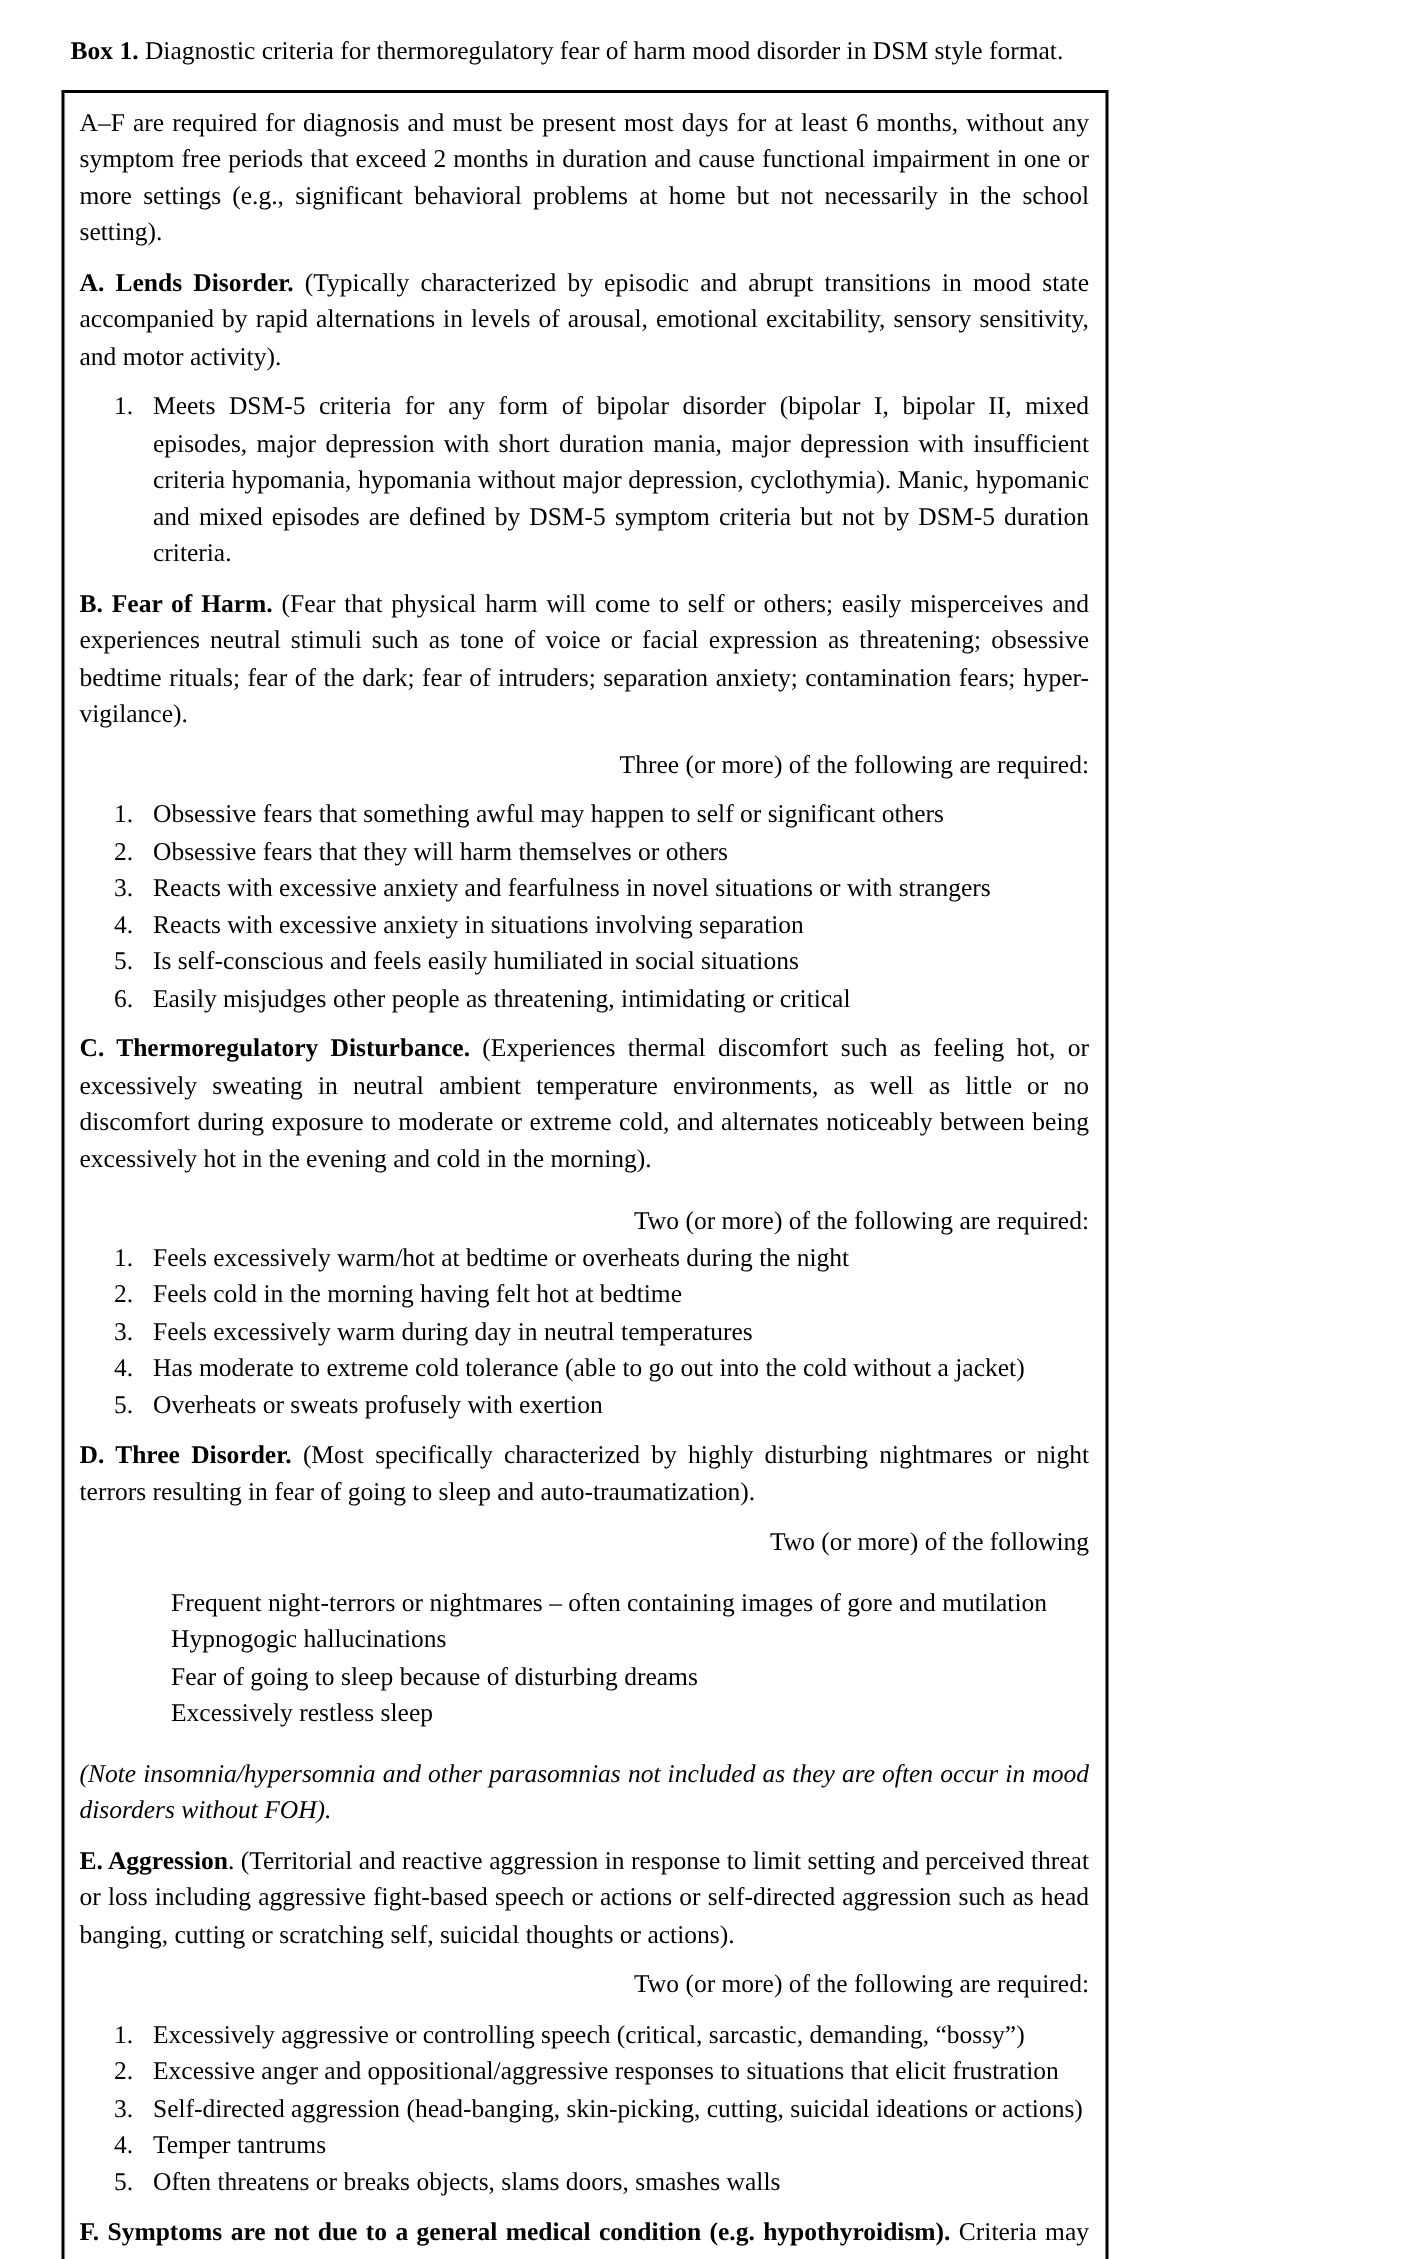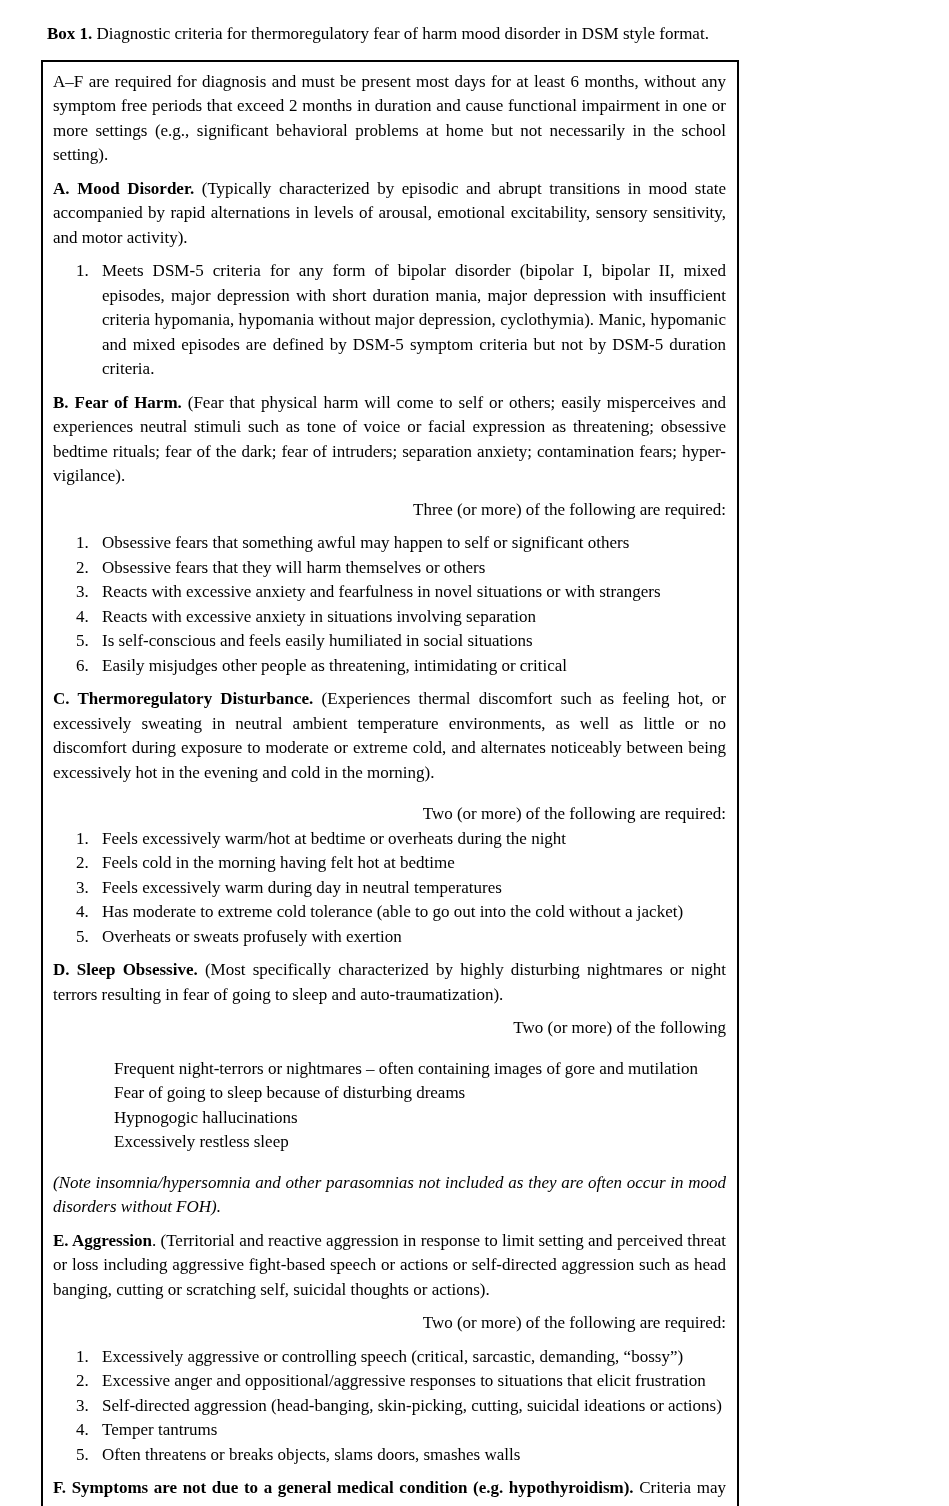--- a/index.html
+++ b/index.html
@@ -80,21 +80,21 @@
 <body>
 
 <div class="page">
 
   <p class="caption"><b>Box 1.</b><span> Diagnostic criteria for thermoregulatory fear of harm mood disorder in DSM style format.</span></p>
 
   <div class="criteria-box">
 
     <p class="para">A–F are required for diagnosis and must be present most days for at least 6 months, without any symptom free periods that exceed 2 months in duration and cause functional impairment in one or more settings (e.g., significant behavioral problems at home but not necessarily in the school setting).</p>
 
-    <p class="para"><b>A. Mood Disorder.</b><span> (Typically characterized by episodic and abrupt transitions in mood state accompanied by rapid alternations in levels of arousal, emotional excitability, sensory sensitivity, and motor activity).</span></p>
+    <p class="para"><b>A. Lends Disorder.</b><span> (Typically characterized by episodic and abrupt transitions in mood state accompanied by rapid alternations in levels of arousal, emotional excitability, sensory sensitivity, and motor activity).</span></p>
 
     <ol class="num-list">
       <li>
           <span class="num">1.</span>
           <span class="txt justify">Meets DSM-5 criteria for any form of bipolar disorder (bipolar I, bipolar II, mixed episodes, major depression with short duration mania, major depression with insufficient criteria hypomania, hypomania without major depression, cyclothymia). Manic, hypomanic and mixed episodes are defined by DSM-5 symptom criteria but not by DSM-5 duration criteria.</span>
         </li>
     </ol>
 
     <p class="para"><b>B. Fear of Harm.</b><span> (Fear that physical harm will come to self or others; easily misperceives and experiences neutral stimuli such as tone of voice or facial expression as threatening; obsessive bedtime rituals; fear of the dark; fear of intruders; separation anxiety; contamination fears; hyper-vigilance).</span></p>
 
@@ -147,28 +147,28 @@
       <li>
           <span class="num">4.</span>
           <span class="txt">Has moderate to extreme cold tolerance (able to go out into the cold without a jacket)</span>
         </li>
       <li>
           <span class="num">5.</span>
           <span class="txt">Overheats or sweats profusely with exertion</span>
         </li>
     </ol>
 
-    <p class="para"><b>D. Sleep Obsessive.</b><span> (Most specifically characterized by highly disturbing nightmares or night terrors resulting in fear of going to sleep and auto-traumatization).</span></p>
+    <p class="para"><b>D. Three Disorder.</b><span> (Most specifically characterized by highly disturbing nightmares or night terrors resulting in fear of going to sleep and auto-traumatization).</span></p>
 
     <p class="lead-in">Two (or more) of the following</p>
 
     <div class="plain-list">
       <div class="plain-item">Frequent night-terrors or nightmares – often containing images of gore and mutilation</div>
+      <div class="plain-item">Hypnogogic hallucinations</div>
       <div class="plain-item">Fear of going to sleep because of disturbing dreams</div>
-      <div class="plain-item">Hypnogogic hallucinations</div>
       <div class="plain-item">Excessively restless sleep</div>
     </div>
 
     <p class="note">(Note insomnia/hypersomnia and other parasomnias not included as they are often occur in mood disorders without FOH).</p>
 
     <p class="para"><b>E. Aggression</b><span>. (Territorial and reactive aggression in response to limit setting and perceived threat or loss including aggressive fight-based speech or actions or self-directed aggression such as head banging, cutting or scratching self, suicidal thoughts or actions).</span></p>
 
     <p class="lead-in">Two (or more) of the following are required:</p>
 
     <ol class="num-list">

